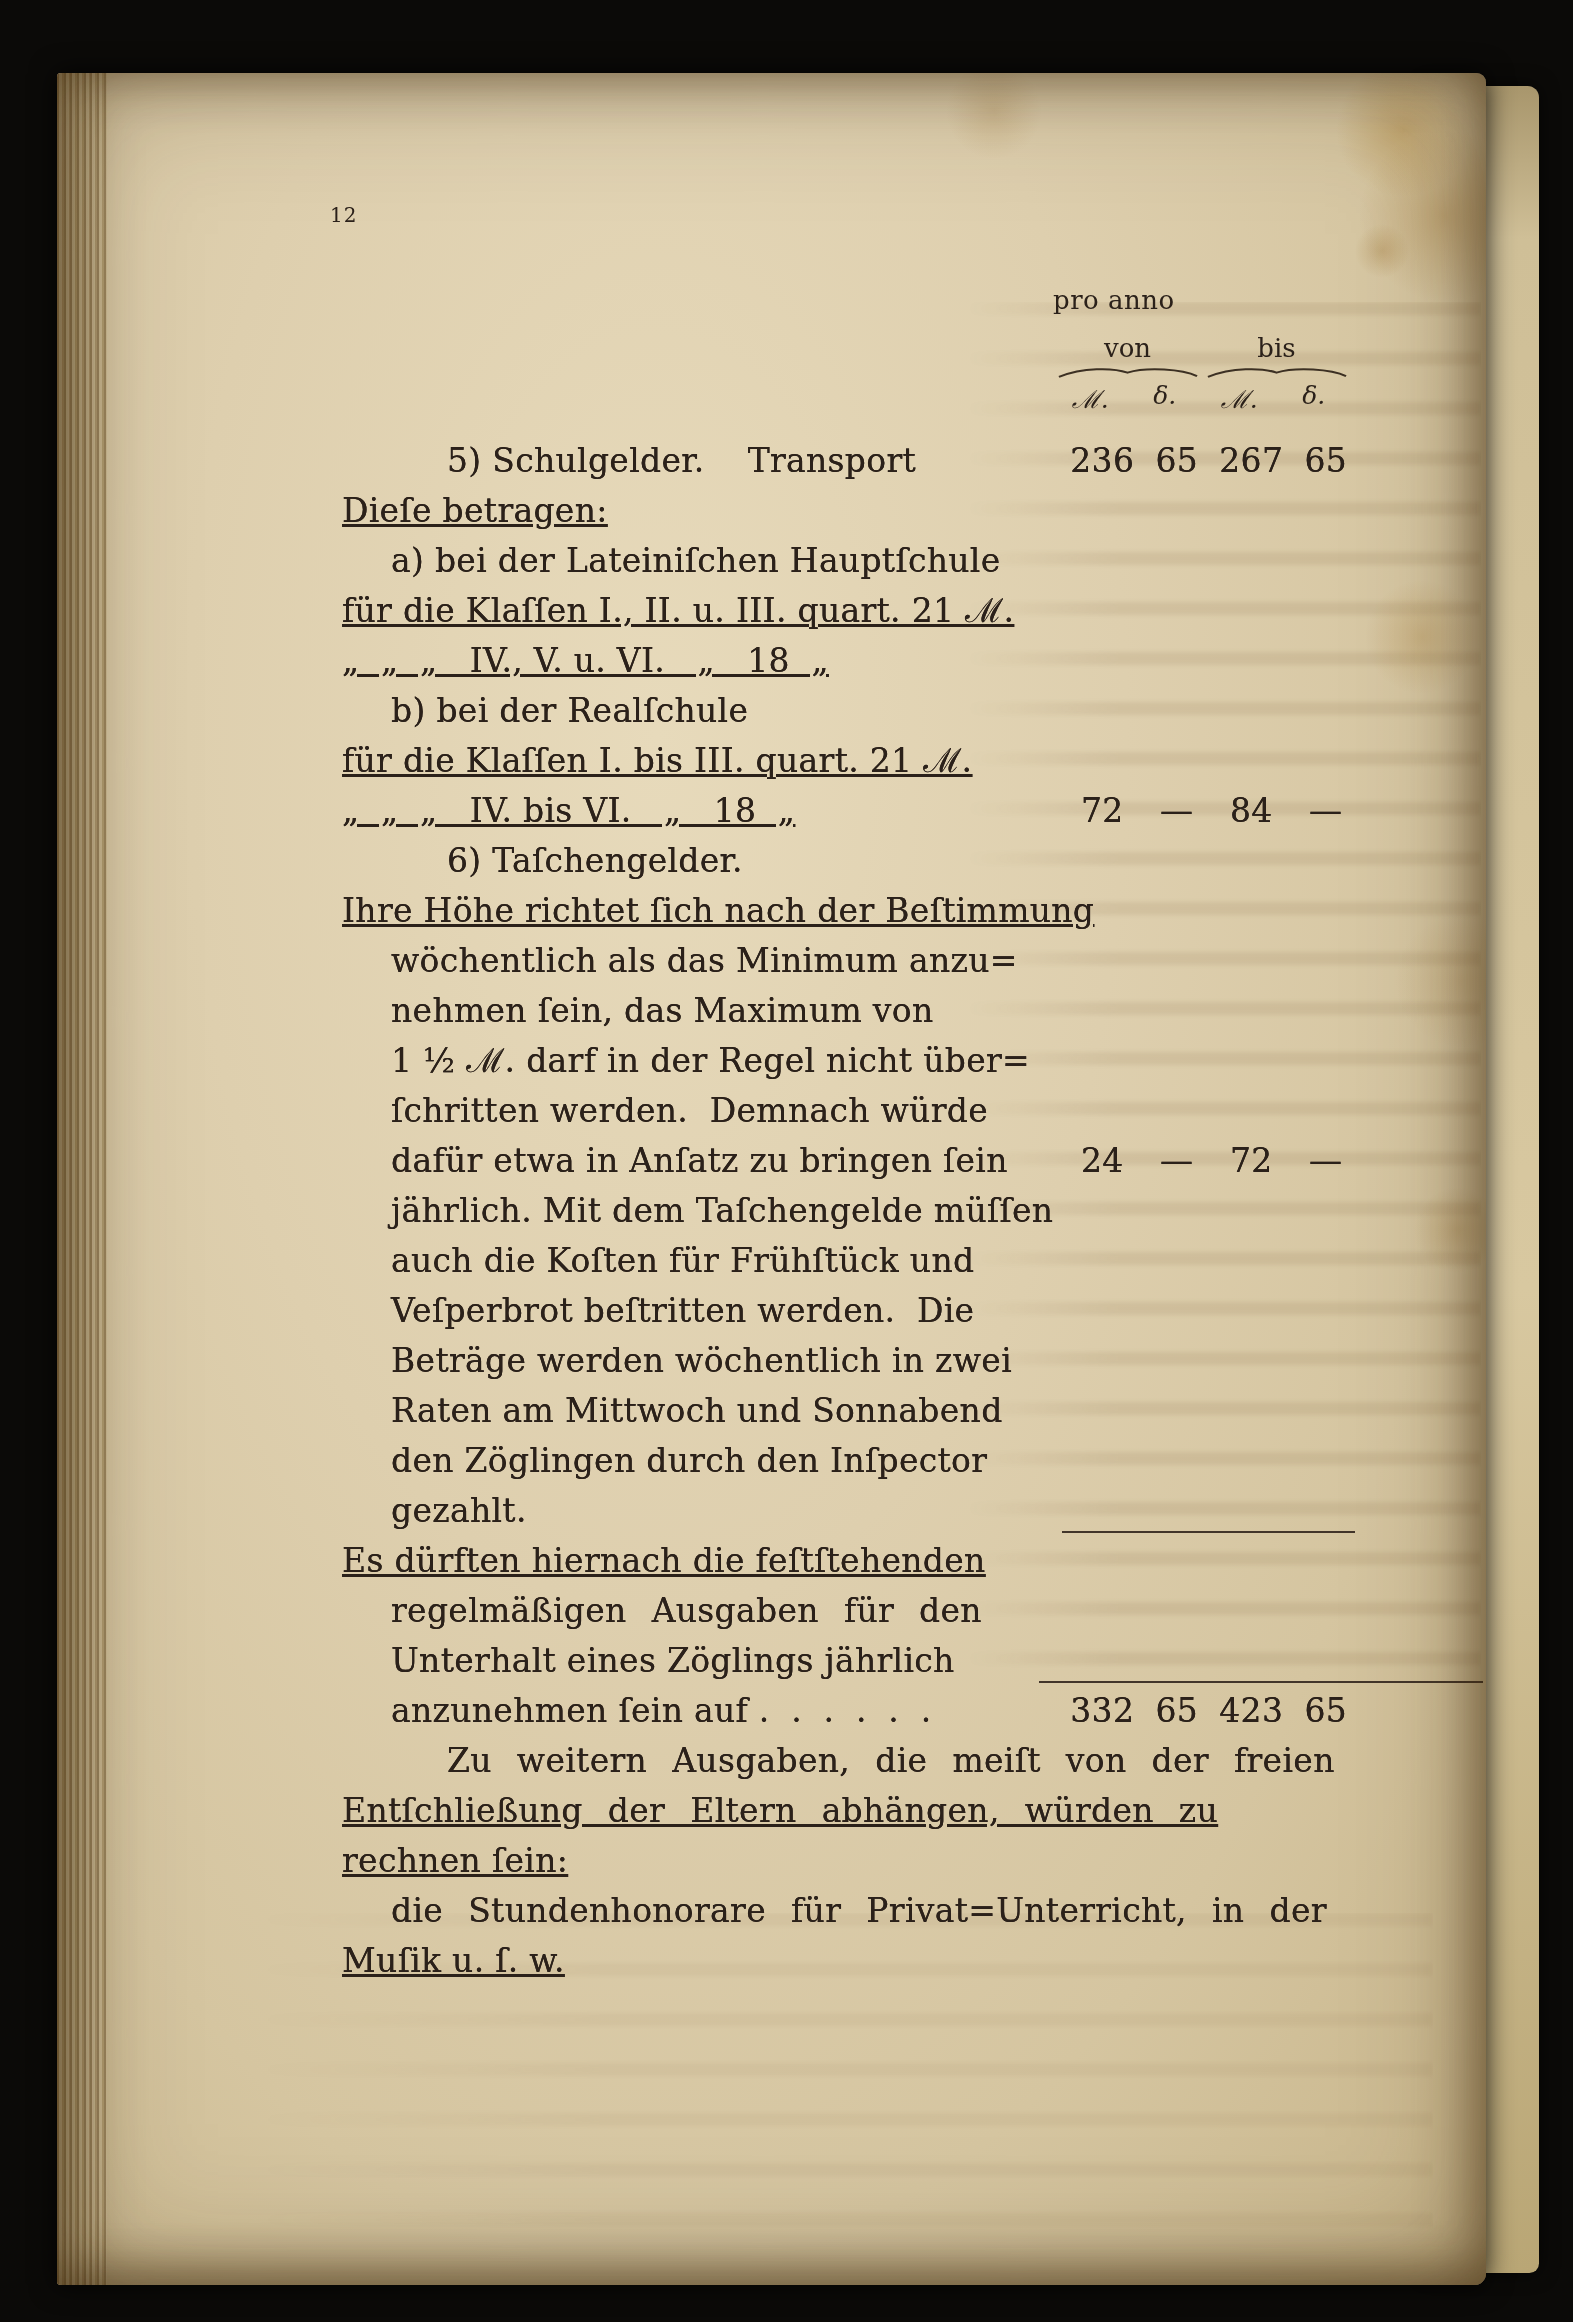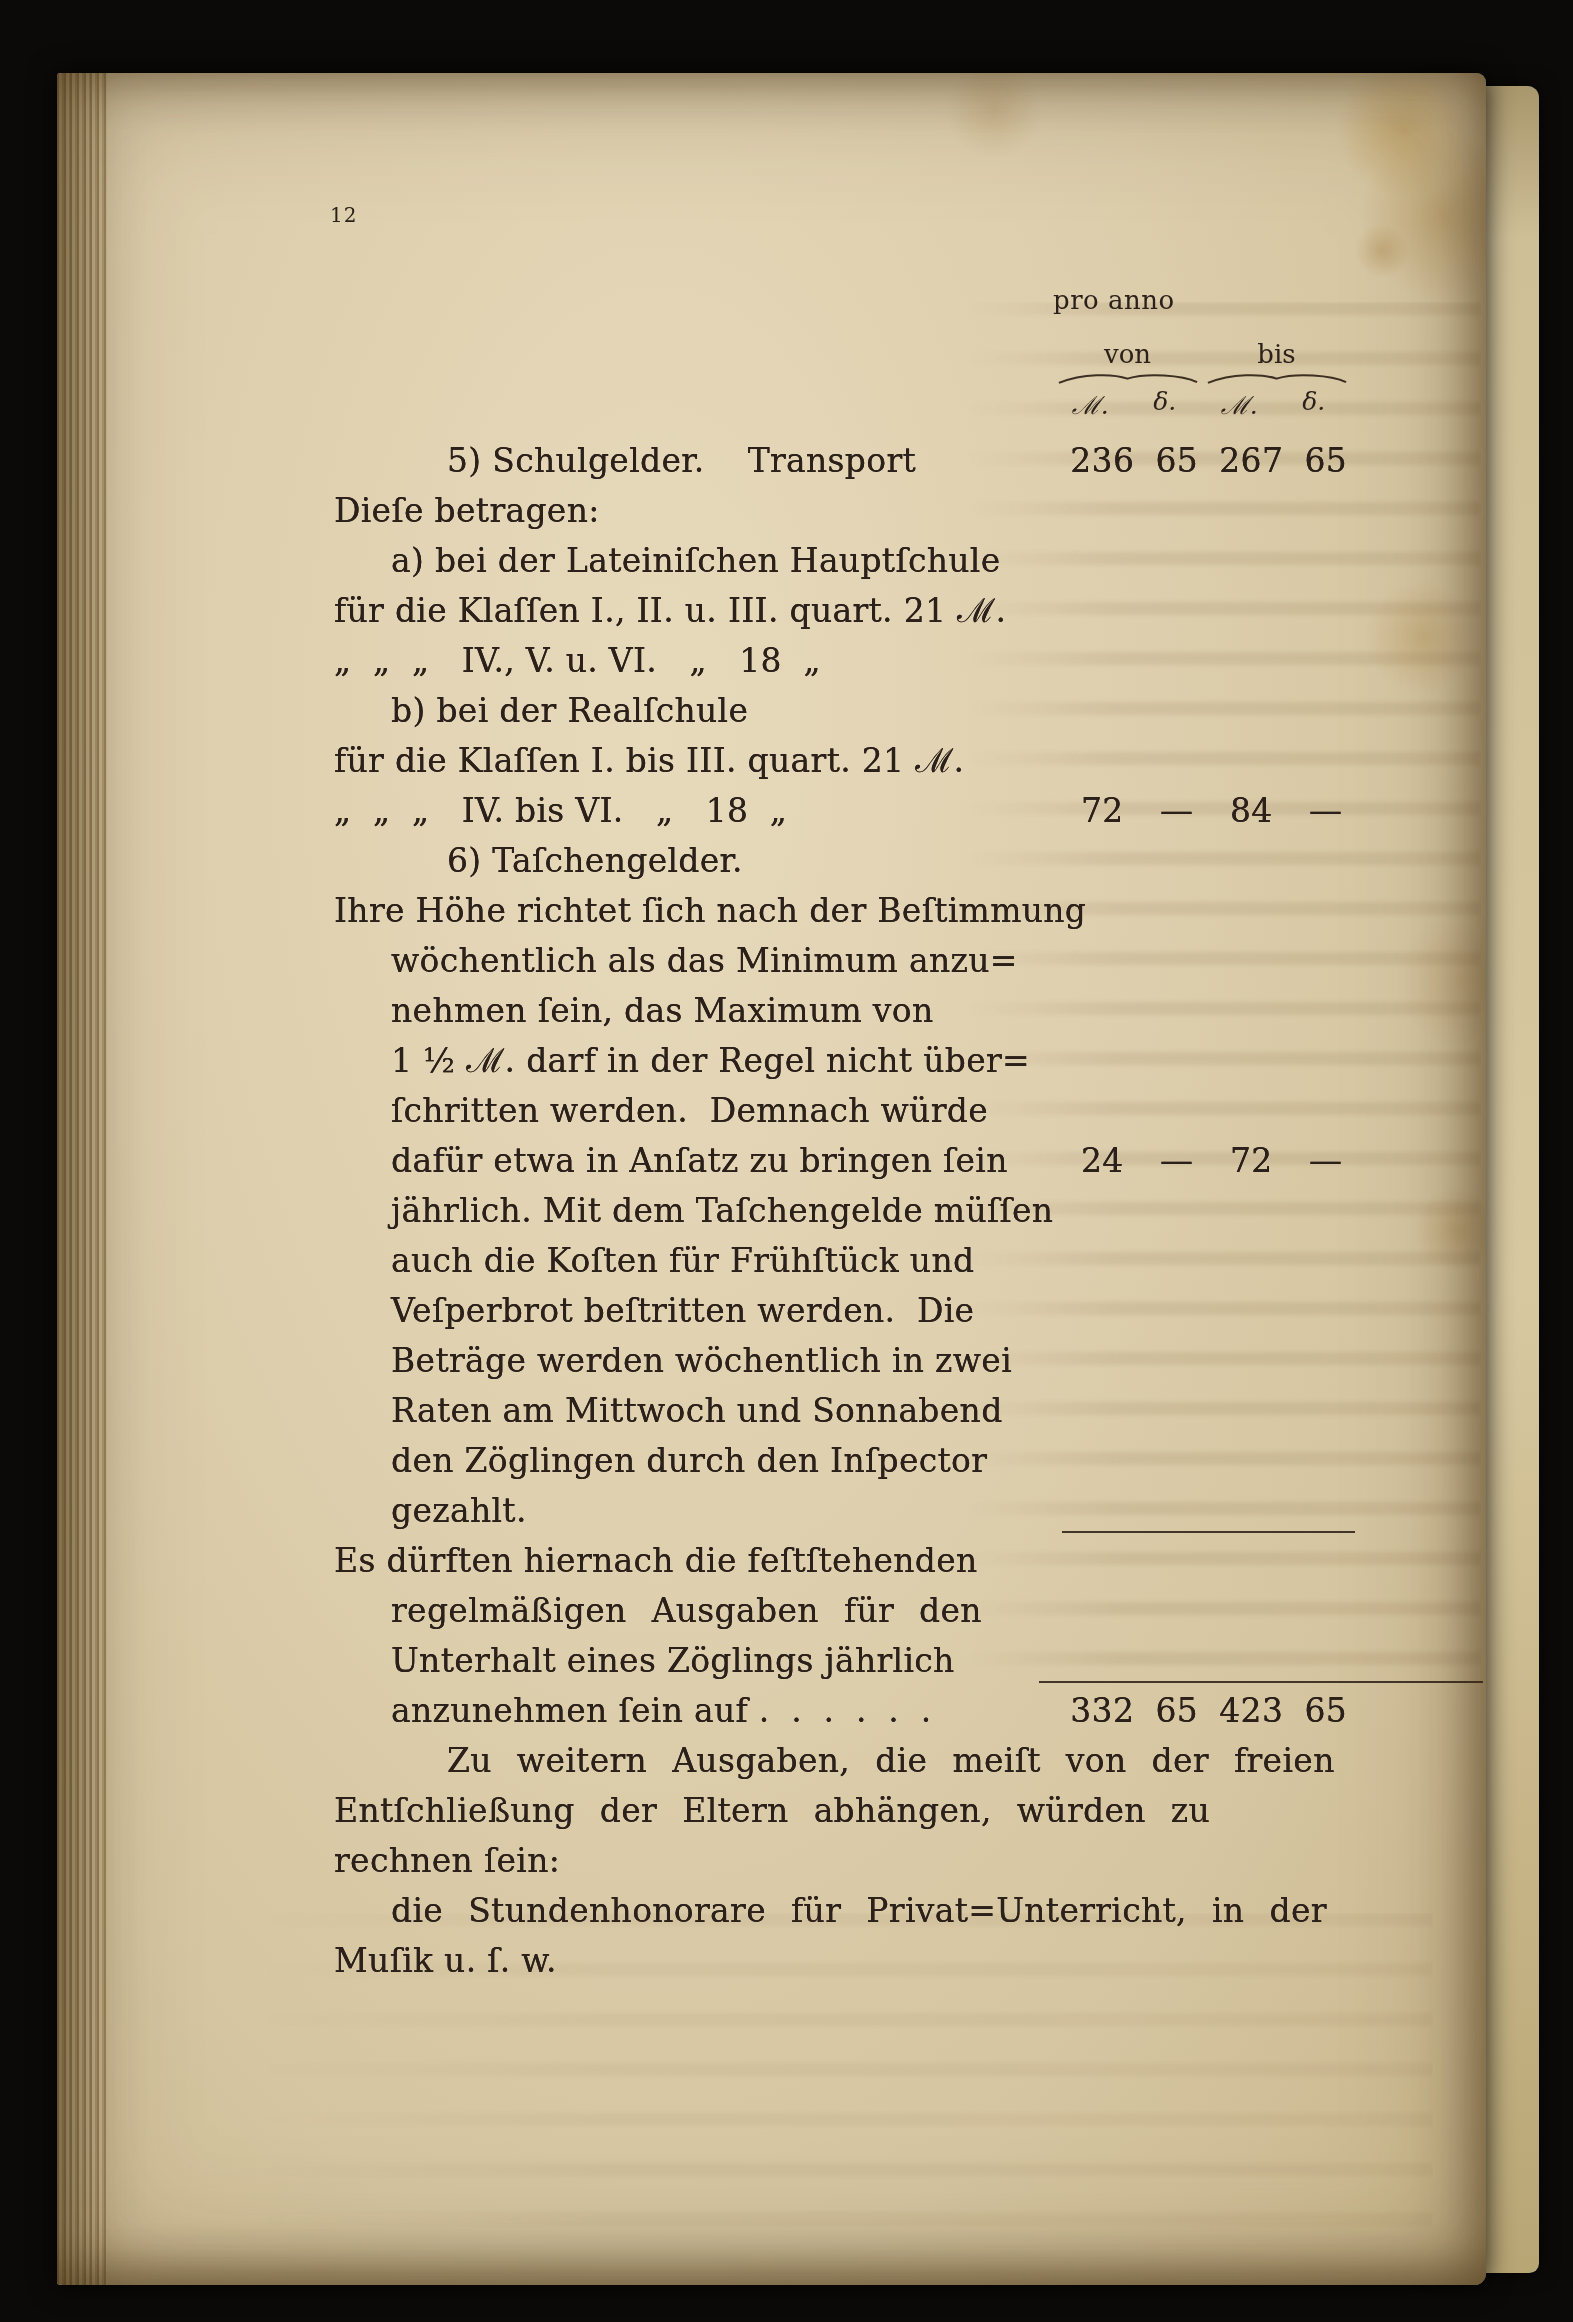--- a/index.html
+++ b/index.html
@@ -36,32 +36,32 @@
 
   .vignette{position:absolute;inset:0;pointer-events:none;border-radius:inherit;
     box-shadow:inset 0 0 134px rgba(60,40,12,.35), inset 29px 0 57px rgba(60,40,12,.28), inset -19px 0 53px rgba(70,48,16,.32), inset 0 -17px 43px rgba(60,40,12,.3);}
 
   .page, .page *{font-family:"DejaVu Serif","Liberation Serif",serif;color:#2b211a;}
 
   .page-number{position:absolute;left:273px;top:130px;font-size:20px;letter-spacing:1px;}
 
   .col-header{position:absolute;left:996px;top:212px;width:298px;}
   .pro-anno{font-size:26px;letter-spacing:0.5px;}
-  .vonbis{display:flex;margin-top:24px;}
+  .vonbis{display:flex;margin-top:18px;}
   .vonbis span{width:50%;text-align:center;font-size:26px;}
   .braces{display:flex;margin-top:1.9px;}
   .braces svg{width:50%;height:15.3px;}
   .units{display:flex;margin-top:1px;}
   .units span{width:75px;text-align:center;font-style:italic;font-size:25px;}
 
   .text-block{position:absolute;left:277px;top:363px;width:1161px;font-size:33px;letter-spacing:0.3px;
     text-shadow:0 0 0.6px #2b211a;}
   .line{position:relative;height:50px;line-height:50px;white-space:pre;}
   .txt{display:inline-block;}
-  .indent-0{margin-left:0;}
+  .indent-0{margin-left:8px;text-decoration:underline;}
   .indent-1{margin-left:57px;}
   .indent-2{margin-left:113px;}
   .wide .txt{word-spacing:14.3px;}
   .nums{position:absolute;left:731px;top:0;width:298px;display:flex;}
   .cell{width:75px;text-align:center;}
   .num-rule{position:absolute;height:1.9px;background:#42352a;top:-4.8px;}
   .num-rule.short{left:728px;width:293px;}
   .num-rule.long{left:705px;width:444px;}
 </style>
 </head>

